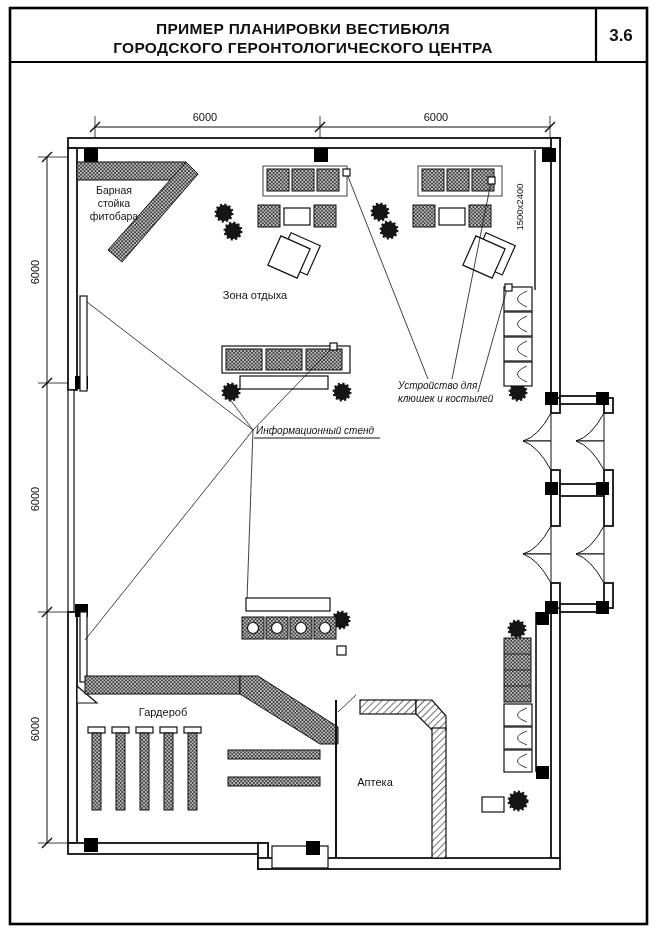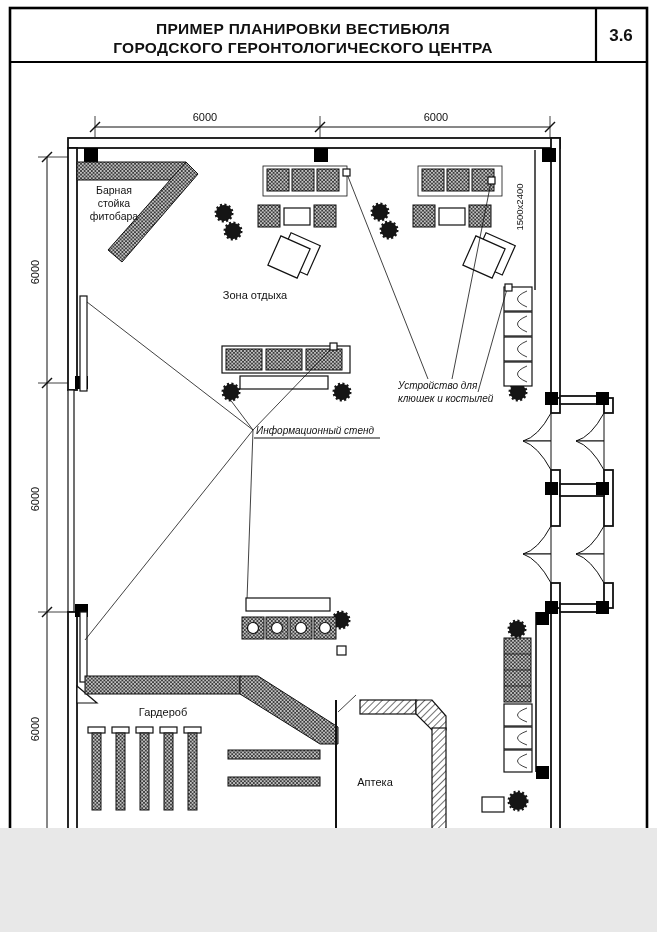--- a/index.html
+++ b/index.html
@@ -1,16 +1,16 @@
 <!DOCTYPE html>
 <html><head>
 <meta charset="utf-8">
 <style>
   html,body{margin:0;padding:0;background:#e8e8e8;}
-  .page{width:657px;height:828px;background:#fff;position:relative;margin:0 auto;}
+  .page{width:657px;height:932px;background:#fff;position:relative;margin:0 auto;}
   svg{display:block;}
   text{font-family:"Liberation Sans","DejaVu Sans",sans-serif;fill:#111;}
   .title{font-size:15.5px;font-weight:bold;letter-spacing:.3px;}
   .sheet{font-size:17px;font-weight:bold;}
   .dim{font-size:11px;}
   .lbl{font-size:11px;}
   .lbl-s{font-size:10.5px;}
   .ann{font-size:10px;font-style:italic;}
   .wall{fill:#fff;stroke:#111;stroke-width:1.8;}
   .wallthin{fill:#fff;stroke:#111;stroke-width:1.2;}

